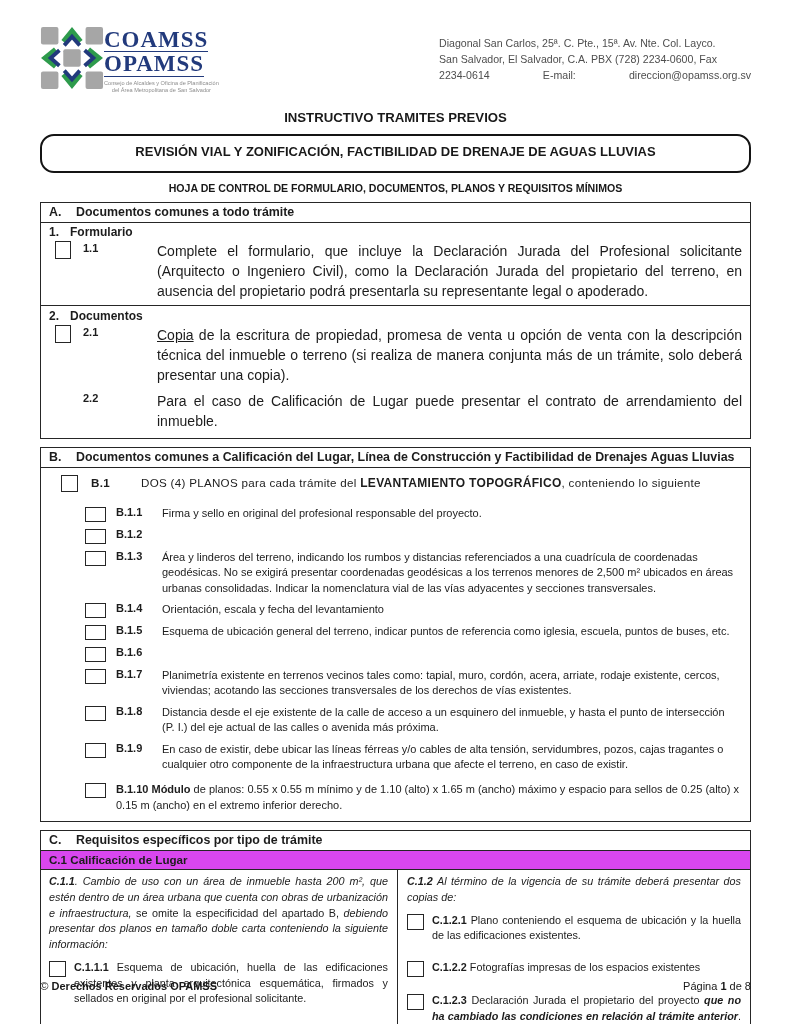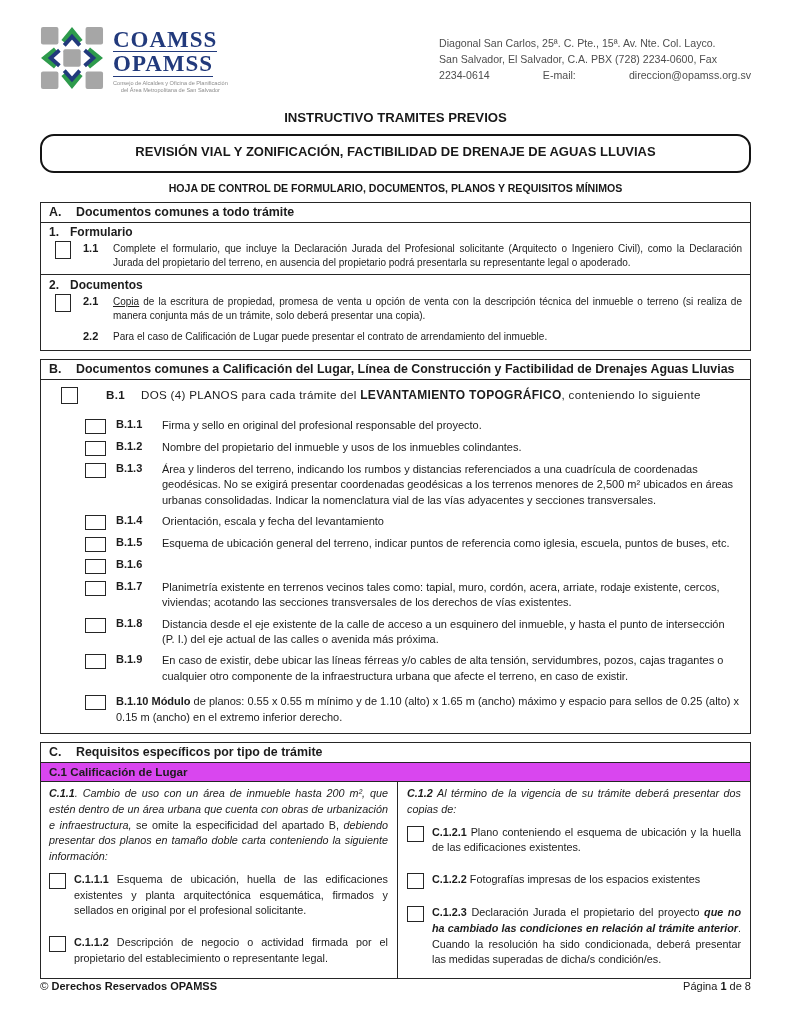--- a/index.html
+++ b/index.html
@@ -6,21 +6,21 @@
   html, body { background: #ffffff; }
   .page {
     width: 791px; height: 1024px; background: #fff; position: relative;
     font-family: "Liberation Sans", sans-serif; color: #1c1c1c; overflow: hidden;
     margin: 0 auto;
   }
   .content { padding: 26px 40px 0 40px; }
 
   
   .letterhead { display: flex; justify-content: space-between; align-items: flex-start; }
-  .logo { display: flex; align-items: flex-start; gap: 9px; }
+  .logo { display: flex; align-items: flex-start; }
   .logo-textcol { padding-top: 2px; }
   .logo-name {
     font-family: "Liberation Serif", serif; font-weight: bold; color: #223a7c;
     font-size: 23px; line-height: 1.02; letter-spacing: 1px;
     border-bottom: 1.6px solid #223a7c; display: table; padding-bottom: 0px;
   }
   .logo-tagline { font-size: 5.6px; color: #8c8c8c; margin-top: 3px; line-height: 1.35; text-align: center; }
   .address { width: 312px; font-size: 10.6px; color: #4e4e4e; line-height: 1.5; margin-top: 10px; }
   .address-line3 { display: flex; justify-content: space-between; }
 
@@ -40,27 +40,27 @@
   .sub-header { display: flex; font-weight: bold; font-size: 12px; padding: 2px 8px 1px 8px; }
   .sub-header.bt { border-top: 1.4px solid #262626; padding-top: 3px; }
   .sub-num { width: 21px; flex: none; }
 
   .cb { border: 1.6px solid #262626; background: #fff; flex: none; display: inline-block; }
   .cb-a { width: 16px; height: 18px; }
   .cb-spacer { width: 16px; height: 1px; border: none; }
 
   .a-item { display: flex; padding: 1px 8px 4px 14px; }
   .a-num { font-weight: bold; width: 30px; margin-left: 12px; flex: none; font-size: 11px; padding-top: 1px; }
-  .a-text { flex: 1; font-size: 10px; line-height: 1.42; text-align: justify; padding-top: 1px; }
+  .a-text { flex: 1; font-size: 14px; line-height: 1.42; text-align: justify; padding-top: 1px; margin-left: 44px; }
   .u { text-decoration: underline; }
 
   
   .b1-row { display: flex; padding: 7px 8px 2px 20px; font-size: 11.6px; letter-spacing: 0.3px; }
   .cb-b1 { width: 17px; height: 17px; margin-top: 0px; }
-  .b1-num { font-weight: bold; margin-left: 28px; width: 35px; flex: none; padding-top: 1px; }
+  .b1-num { font-weight: bold; margin-left: 13px; width: 50px; flex: none; padding-top: 1px; }
   .b1-text { flex: 1; padding-top: 1px; }
   .b1-bold { font-weight: bold; font-size: 12px; }
   .b-item { display: flex; padding: 0 10px 0 44px; margin-top: 6px; font-size: 11px; }
   .b-item.first { margin-top: 12px; }
   .cb-b { width: 21px; height: 15px; margin-top: 1px; border-width: 1.7px; }
   .b-num { font-weight: bold; width: 46px; margin-left: 10px; flex: none; }
   .b-text { flex: 1; line-height: 1.4; }
   .b110 { margin-top: 10px; padding-bottom: 8px; }
   .bold { font-weight: bold; }
 
@@ -177,21 +177,20 @@
       </div>
 
       <div class="b-item first">
         <span class="cb cb-b"></span>
         <span class="b-num">B.1.1</span>
         <div class="b-text">Firma y sello en original del profesional responsable del proyecto.</div>
       </div>
       <div class="b-item">
         <span class="cb cb-b"></span>
         <span class="b-num">B.1.2</span>
-        <div class="b-text">Nombre del propietario del inmueble y usos de los inmuebles colindantes.</div>
       </div>
       <div class="b-item">
         <span class="cb cb-b"></span>
         <span class="b-num">B.1.3</span>
         <div class="b-text">Área y linderos del terreno, indicando los rumbos y distancias referenciados a una cuadrícula de coordenadas geodésicas. No se exigirá presentar coordenadas geodésicas a los terrenos menores de 2,500 m² ubicados en áreas urbanas consolidadas. Indicar la nomenclatura vial de las vías adyacentes y secciones transversales.</div>
       </div>
       <div class="b-item">
         <span class="cb cb-b"></span>
         <span class="b-num">B.1.4</span>
         <div class="b-text">Orientación, escala y fecha del levantamiento</div>

